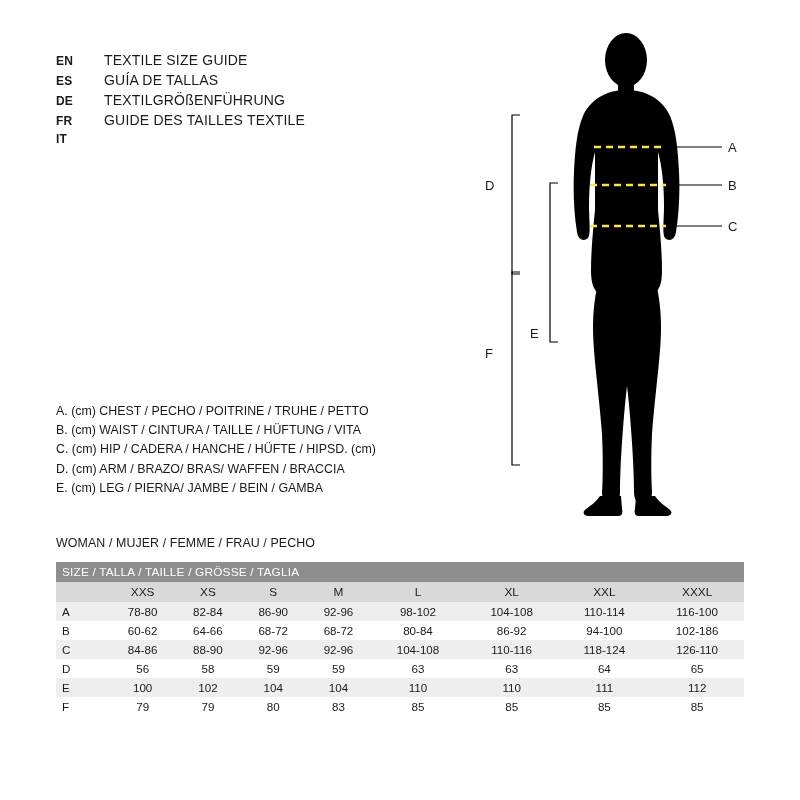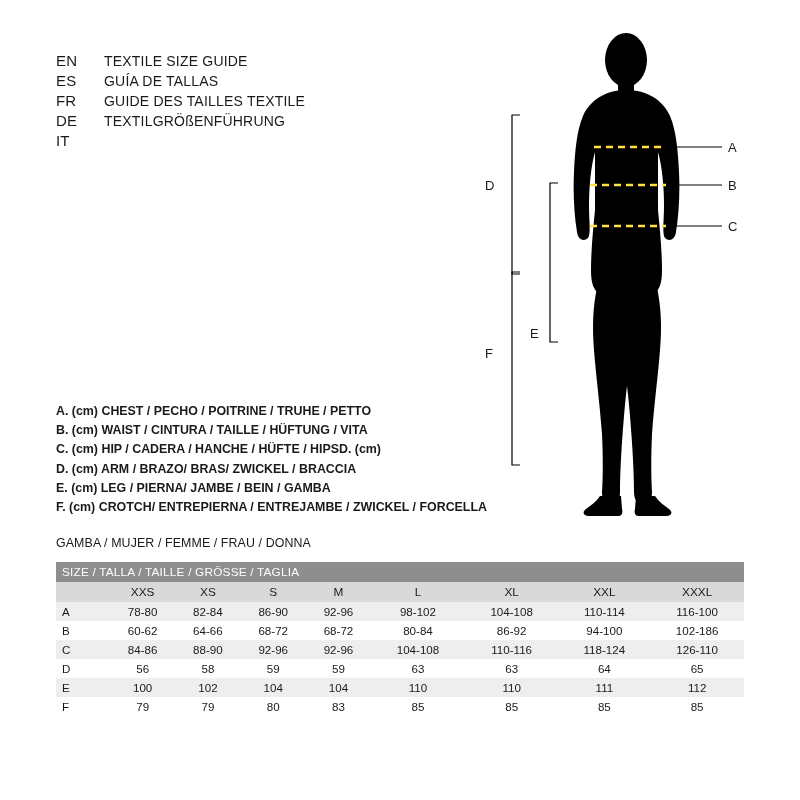--- a/index.html
+++ b/index.html
@@ -24,40 +24,40 @@
     width: 420px;
   }
   .title-row {
     display: flex;
     align-items: baseline;
     height: 19px;
     margin-bottom: 1px;
   }
   .title-lang {
     width: 48px;
-    font-size: 15px;
+    font-size: 12px;
     letter-spacing: 0.2px;
+    font-weight: bold;
   }
   .title-text {
     font-size: 14px;
     letter-spacing: 0.2px;
   }
 
   
   .legend-block {
     position: absolute;
     left: 56px;
     top: 402px;
     width: 460px;
   }
   .legend-row {
     font-size: 12.4px;
     line-height: 19.2px;
     white-space: nowrap;
-    font-weight: bold;
   }
   .woman-row {
     position: absolute;
     left: 56px;
     top: 536px;
     font-size: 12.4px;
     letter-spacing: 0.1px;
   }
 
   
@@ -129,26 +129,26 @@
 <div class="title-block">
   <div class="title-row">
     <span class="title-lang">EN</span>
     <span class="title-text">TEXTILE SIZE GUIDE</span>
   </div>
   <div class="title-row">
     <span class="title-lang">ES</span>
     <span class="title-text">GUÍA DE TALLAS</span>
   </div>
   <div class="title-row">
+    <span class="title-lang">DE</span>
+    <span class="title-text">TEXTILGRÖßENFÜHRUNG</span>
+  </div>
+  <div class="title-row">
     <span class="title-lang">FR</span>
     <span class="title-text">GUIDE DES TAILLES TEXTILE</span>
-  </div>
-  <div class="title-row">
-    <span class="title-lang">DE</span>
-    <span class="title-text">TEXTILGRÖßENFÜHRUNG</span>
   </div>
   <div class="title-row">
     <span class="title-lang">IT</span>
   </div>
 </div>
 
 <div class="figure">
   <svg width="330" height="510" viewBox="0 0 330 510" xmlns="http://www.w3.org/2000/svg">
 
     <g fill="#000000">
@@ -228,26 +228,25 @@
     <text class="meas-label" x="35" y="170">D</text>
     <text class="meas-label" x="80" y="318">E</text>
     <text class="meas-label" x="35" y="338">F</text>
   </svg>
 </div>
 
 <div class="legend-block">
   <div class="legend-row">A. (cm) CHEST / PECHO / POITRINE / TRUHE / PETTO</div>
   <div class="legend-row">B. (cm) WAIST / CINTURA / TAILLE / HÜFTUNG / VITA</div>
   <div class="legend-row">C. (cm) HIP / CADERA / HANCHE / HÜFTE / HIPSD. (cm)</div>
-  <div class="legend-row">D. (cm) ARM / BRAZO/ BRAS/ ZWICKEL / BRACCIA</div>
+  <div class="legend-row">D. (cm) ARM / BRAZO/ BRAS/ WAFFEN / BRACCIA</div>
   <div class="legend-row">E. (cm) LEG / PIERNA/ JAMBE / BEIN / GAMBA</div>
-  <div class="legend-row">F. (cm) CROTCH/ ENTREPIERNA / ENTREJAMBE / ZWICKEL / FORCELLA</div>
 </div>
 
-<div class="woman-row">GAMBA / MUJER / FEMME / FRAU / DONNA</div>
+<div class="woman-row">WOMAN / MUJER / FEMME / FRAU / PECHO</div>
 
 <div class="table-wrap">
   <table>
     <tbody>
       <tr class="row-head-band">
         <td colspan="9">SIZE / TALLA / TAILLE / GRÖSSE / TAGLIA</td>
       </tr>
       <tr class="col-head">
         <td class="lbl"></td>
         <td>XXS</td>

